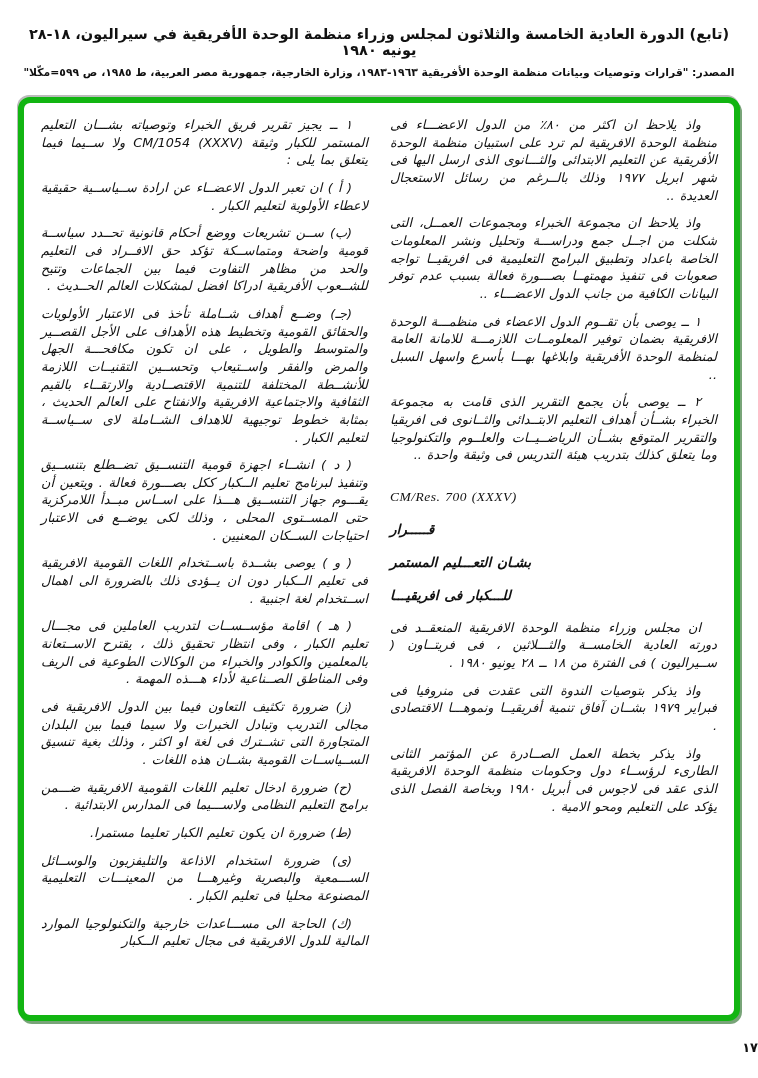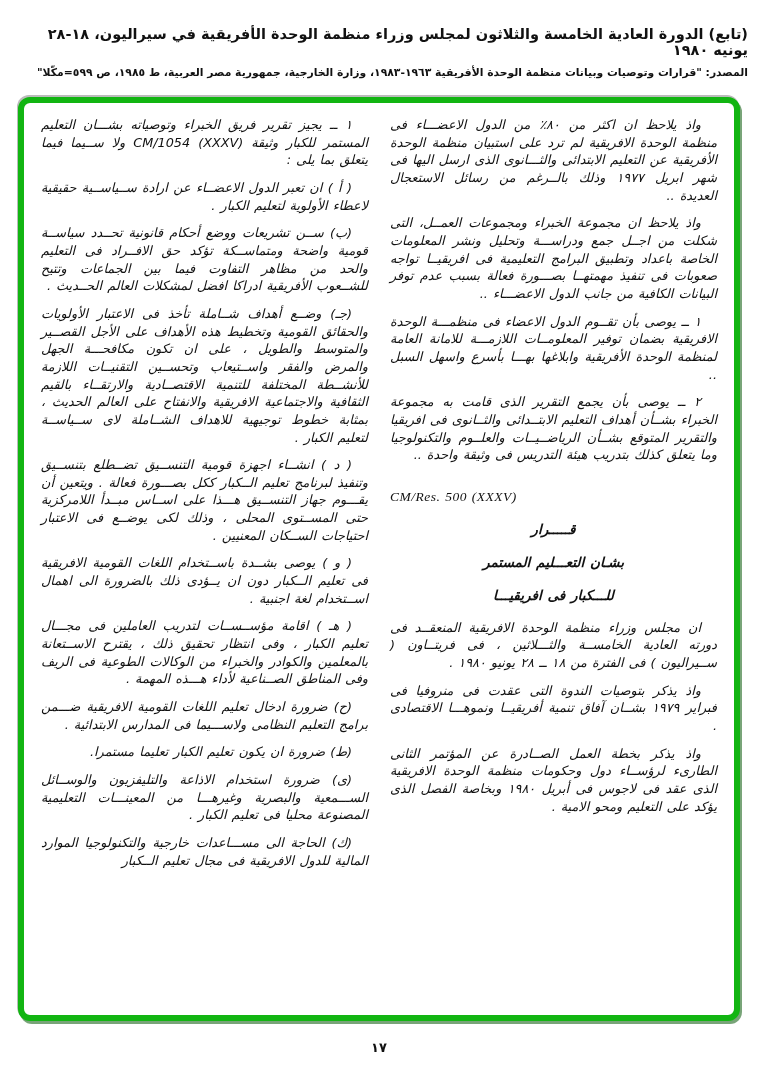--- a/index.html
+++ b/index.html
@@ -9,21 +9,21 @@
     background: #ffffff;
     font-family: "DejaVu Sans", "Liberation Serif", serif;
     color: #111111;
     overflow: hidden;
   }
   
   .page-header {
     position: absolute;
     top: 26px; left: 10px; right: 10px;
     direction: rtl;
-    text-align: right;
+    text-align: center;
   }
   .header-line1 {
     font-size: 14.5px;
     font-weight: bold;
     letter-spacing: 0.2px;
     margin-bottom: 8px;
   }
   .header-line2 {
     font-size: 10.8px;
     font-weight: bold;
@@ -61,68 +61,69 @@
   .col p.ref {
     direction: ltr;
     text-align: left;
     text-indent: 0;
     font-family: "Liberation Serif", "DejaVu Serif", serif;
     font-size: 13.5px;
     margin: 24px 0 14px 0;
     letter-spacing: 0.5px;
   }
   .col p.title {
-    text-align: center;
+    text-align: left;
     text-indent: 0;
     font-weight: bold;
     font-size: 13.6px;
     margin: 14px 0;
   }
   
   .page-footer {
     position: absolute;
     left: 0; right: 0;
     top: 1040px;
-    text-align: center;
+    text-align: right;
     font-size: 13px;
     font-weight: bold;
   }
 </style>
 </head>
 <body>
 
 <div class="page-header">
   <div class="header-line1">(تابع) الدورة العادية الخامسة والثلاثون لمجلس وزراء منظمة الوحدة الأفريقية في سيراليون، ١٨-٢٨ يونيه ١٩٨٠</div>
   <div class="header-line2">المصدر: "قرارات وتوصيات وبيانات منظمة الوحدة الأفريقية ١٩٦٣-١٩٨٣، وزارة الخارجية، جمهورية مصر العربية، ط ١٩٨٥، ص ٥٩٩=مكّلا"</div>
 </div>
 
 <div class="content-frame">
   <div class="columns">
 
     <div class="col">
         <p class="body">واذ يلاحظ ان اكثر من ٨٠٪ من الدول الاعضـــاء فى منظمة الوحدة الافريقية لم ترد على استبيان منظمة الوحدة الأفريقية عن التعليم الابتدائى والثـــانوى الذى ارسل اليها فى شهر ابريل ١٩٧٧ وذلك بالــرغم من رسائل الاستعجال العديدة ..</p>
         <p class="body">واذ يلاحظ ان مجموعة الخبراء ومجموعات العمــل، التى شكلت من اجــل جمع ودراســـة وتحليل ونشر المعلومات الخاصة باعداد وتطبيق البرامج التعليمية فى افريقيــا تواجه صعوبات فى تنفيذ مهمتهــا بصـــورة فعالة بسبب عدم توفر البيانات الكافية من جانب الدول الاعضـــاء ..</p>
         <p class="body">١ ــ يوصى بأن تقــوم الدول الاعضاء فى منظمـــة الوحدة الافريقية بضمان توفير المعلومــات اللازمـــة للامانة العامة لمنظمة الوحدة الأفريقية وابلاغها بهـــا بأسرع واسهل السبل ..</p>
         <p class="body">٢ ــ يوصى بأن يجمع التقرير الذى قامت به مجموعة الخبراء بشــأن أهداف التعليم الابتــدائى والثــانوى فى افريقيا والتقرير المتوقع بشــأن الرياضــيــات والعلــوم والتكنولوجيا وما يتعلق كذلك بتدريب هيئة التدريس فى وثيقة واحدة ..</p>
-        <p class="ref">CM/Res. 500 (XXXV)</p>
+        <p class="ref">CM/Res. 700 (XXXV)</p>
         <p class="title">قـــــرار</p>
         <p class="title">بشـان التعـــليم المستمر</p>
         <p class="title">للـــكبار فى افريقيـــا</p>
         <p class="body">ان مجلس وزراء منظمة الوحدة الافريقية المنعقــد فى دورته العادية الخامســة والثـــلاثين ، فى فريتــاون ( ســيراليون ) فى الفترة من ١٨ ــ ٢٨ يونيو ١٩٨٠ .</p>
         <p class="body">واذ يذكر بتوصيات الندوة التى عقدت فى منروفيا فى فبراير ١٩٧٩ بشــان آفاق تنمية أفريقيــا ونموهـــا الاقتصادى .</p>
         <p class="body">واذ يذكر بخطة العمل الصــادرة عن المؤتمر الثانى الطارىء لرؤســاء دول وحكومات منظمة الوحدة الافريقية الذى عقد فى لاجوس فى أبريل ١٩٨٠ وبخاصة الفصل الذى يؤكد على التعليم ومحو الامية .</p>
       </div>
     <div class="col">
         <p class="body">١ ــ يجيز تقرير فريق الخبراء وتوصياته بشـــان التعليم المستمر للكبار وثيقة CM/1054 (XXXV) ولا ســيما فيما يتعلق بما يلى :</p>
         <p class="body">( أ ) ان تعبر الدول الاعضــاء عن ارادة ســياســية حقيقية لاعطاء الأولوية لتعليم الكبار .</p>
         <p class="body">(ب) ســن تشريعات ووضع أحكام قانونية تحــدد سياســة قومية واضحة ومتماســكة تؤكد حق الافــراد فى التعليم والحد من مظاهر التفاوت فيما بين الجماعات وتتيح للشــعوب الأفريقية ادراكا افضل لمشكلات العالم الحــديث .</p>
         <p class="body">(جـ) وضــع أهداف شــاملة تأخذ فى الاعتبار الأولويات والحقائق القومية وتخطيط هذه الأهداف على الأجل القصــير والمتوسط والطويل ، على ان تكون مكافحـــة الجهل والمرض والفقر واســتيعاب وتحســين التقنيــات اللازمة للأنشــطة المختلفة للتنمية الاقتصــادية والارتقــاء بالقيم الثقافية والاجتماعية الافريقية والانفتاح على العالم الحديث ، بمثابة خطوط توجيهية للاهداف الشــاملة لاى ســياســة لتعليم الكبار .</p>
         <p class="body">( د ) انشــاء اجهزة قومية التنســيق تضــطلع بتنســيق وتنفيذ لبرنامج تعليم الــكبار ككل بصـــورة فعالة . ويتعين أن يقـــوم جهاز التنســيق هـــذا على اســاس مبــدأ اللامركزية حتى المســتوى المحلى ، وذلك لكى يوضــع فى الاعتبار احتياجات الســكان المعنيين .</p>
         <p class="body">( و ) يوصى بشــدة باســتخدام اللغات القومية الافريقية فى تعليم الــكبار دون ان يــؤدى ذلك بالضرورة الى اهمال اســتخدام لغة اجنبية .</p>
         <p class="body">( هـ ) اقامة مؤســســات لتدريب العاملين فى مجـــال تعليم الكبار ، وفى انتظار تحقيق ذلك ، يقترح الاســتعانة بالمعلمين والكوادر والخبراء من الوكالات الطوعية فى الريف وفى المناطق الصــناعية لأداء هـــذه المهمة .</p>
+        <p class="body">(ز) ضرورة تكثيف التعاون فيما بين الدول الافريقية فى مجالى التدريب وتبادل الخبرات ولا سيما فيما بين البلدان المتجاورة التى تشــترك فى لغة او اكثر ، وذلك بغية تنسيق الســياســات القومية بشــان هذه اللغات .</p>
         <p class="body">(ح) ضرورة ادخال تعليم اللغات القومية الافريقية ضـــمن برامج التعليم النظامى ولاســـيما فى المدارس الابتدائية .</p>
         <p class="body">(ط) ضرورة ان يكون تعليم الكبار تعليما مستمرا.</p>
         <p class="body">(ى) ضرورة استخدام الاذاعة والتليفزيون والوســائل الســـمعية والبصرية وغيرهـــا من المعينـــات التعليمية المصنوعة محليا فى تعليم الكبار .</p>
         <p class="body">(ك) الحاجة الى مســـاعدات خارجية والتكنولوجيا الموارد المالية للدول الافريقية فى مجال تعليم الــكبار</p>
       </div>
   </div>
 </div>
 
 <div class="page-footer">١٧</div>
 

